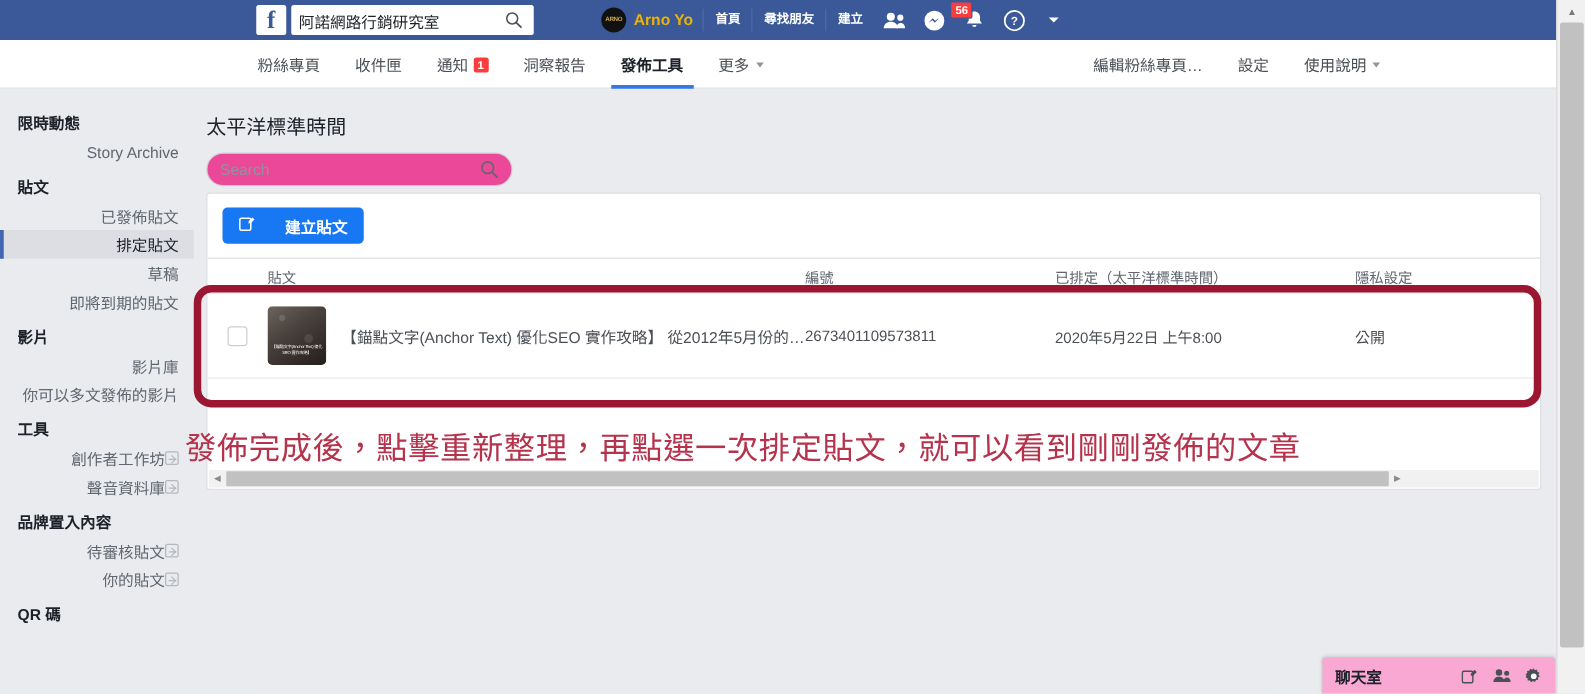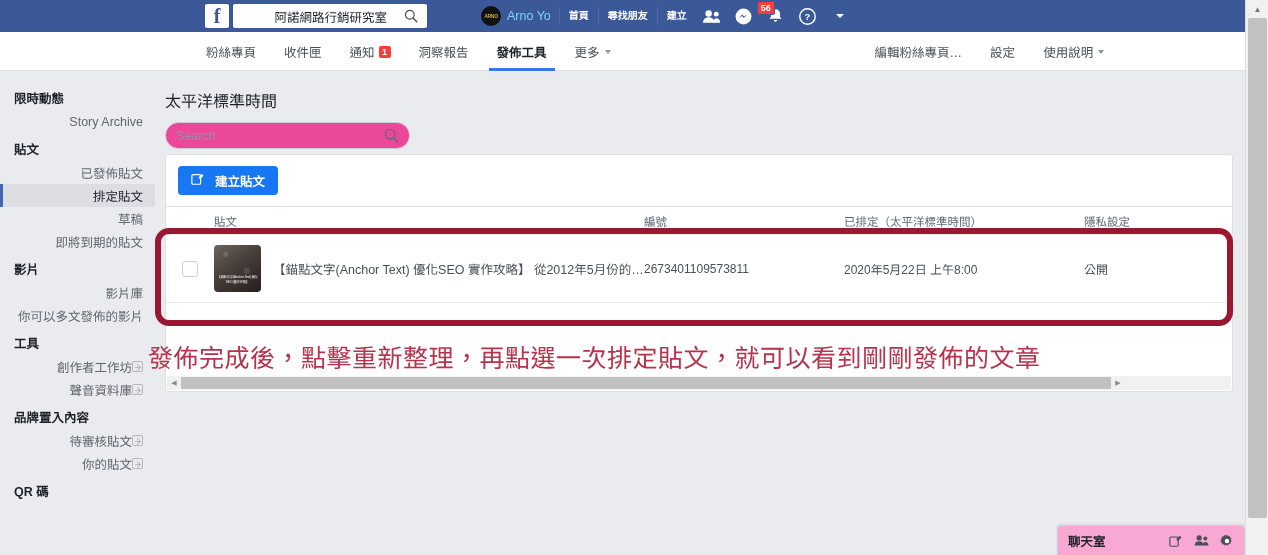--- a/index.html
+++ b/index.html
@@ -61,21 +61,20 @@
   .search-wrap input {
     border: none;
     outline: none;
     width: 160px;
     height: 22px;
     padding: 0 6px;
     font-family: "Liberation Sans", "DejaVu Sans", sans-serif;
     font-size: 12.5px;
     color: #1d2129;
     background: transparent;
-    text-align: right;
   }
   .search-btn {
     position: absolute;
     right: 0; top: 0;
     width: 32px; height: 24px;
     display: flex; align-items: center; justify-content: center;
     cursor: pointer;
   }
 
   .topbar-right {
@@ -98,23 +97,23 @@
     color: #c8a84b;
     font-size: 5px;
     display: flex; align-items: center; justify-content: center;
     font-weight: bold;
     letter-spacing: -0.3px;
     overflow: hidden;
     line-height: 5px;
     text-align: center;
   }
   .profile-name {
-    color: #7dd3fc;
-    font-size: 12.5px;
-    font-weight: normal;
+    color: #eab308;
+    font-size: 12.5px;
+    font-weight: bold;
     margin-left: 6px;
     white-space: nowrap;
   }
   .top-link {
     color: #fff;
     font-size: 10px;
     font-weight: bold;
     padding: 0 9px;
     white-space: nowrap;
     cursor: pointer;
@@ -329,21 +328,21 @@
   .card-toolbar {
     height: 52px;
     display: flex;
     align-items: center;
     padding-left: 12px;
     border-bottom: 1px solid #dddfe2;
   }
   .btn-primary {
     display: flex;
     align-items: center;
-    gap: 10px;
+    gap: 23px;
     background: #1877f2;
     color: #fff;
     border: none;
     border-radius: 4px;
     height: 29px;
     padding: 0 13px;
     font-size: 12.5px;
     font-weight: bold;
     font-family: "Liberation Sans", "DejaVu Sans", sans-serif;
     cursor: pointer;

